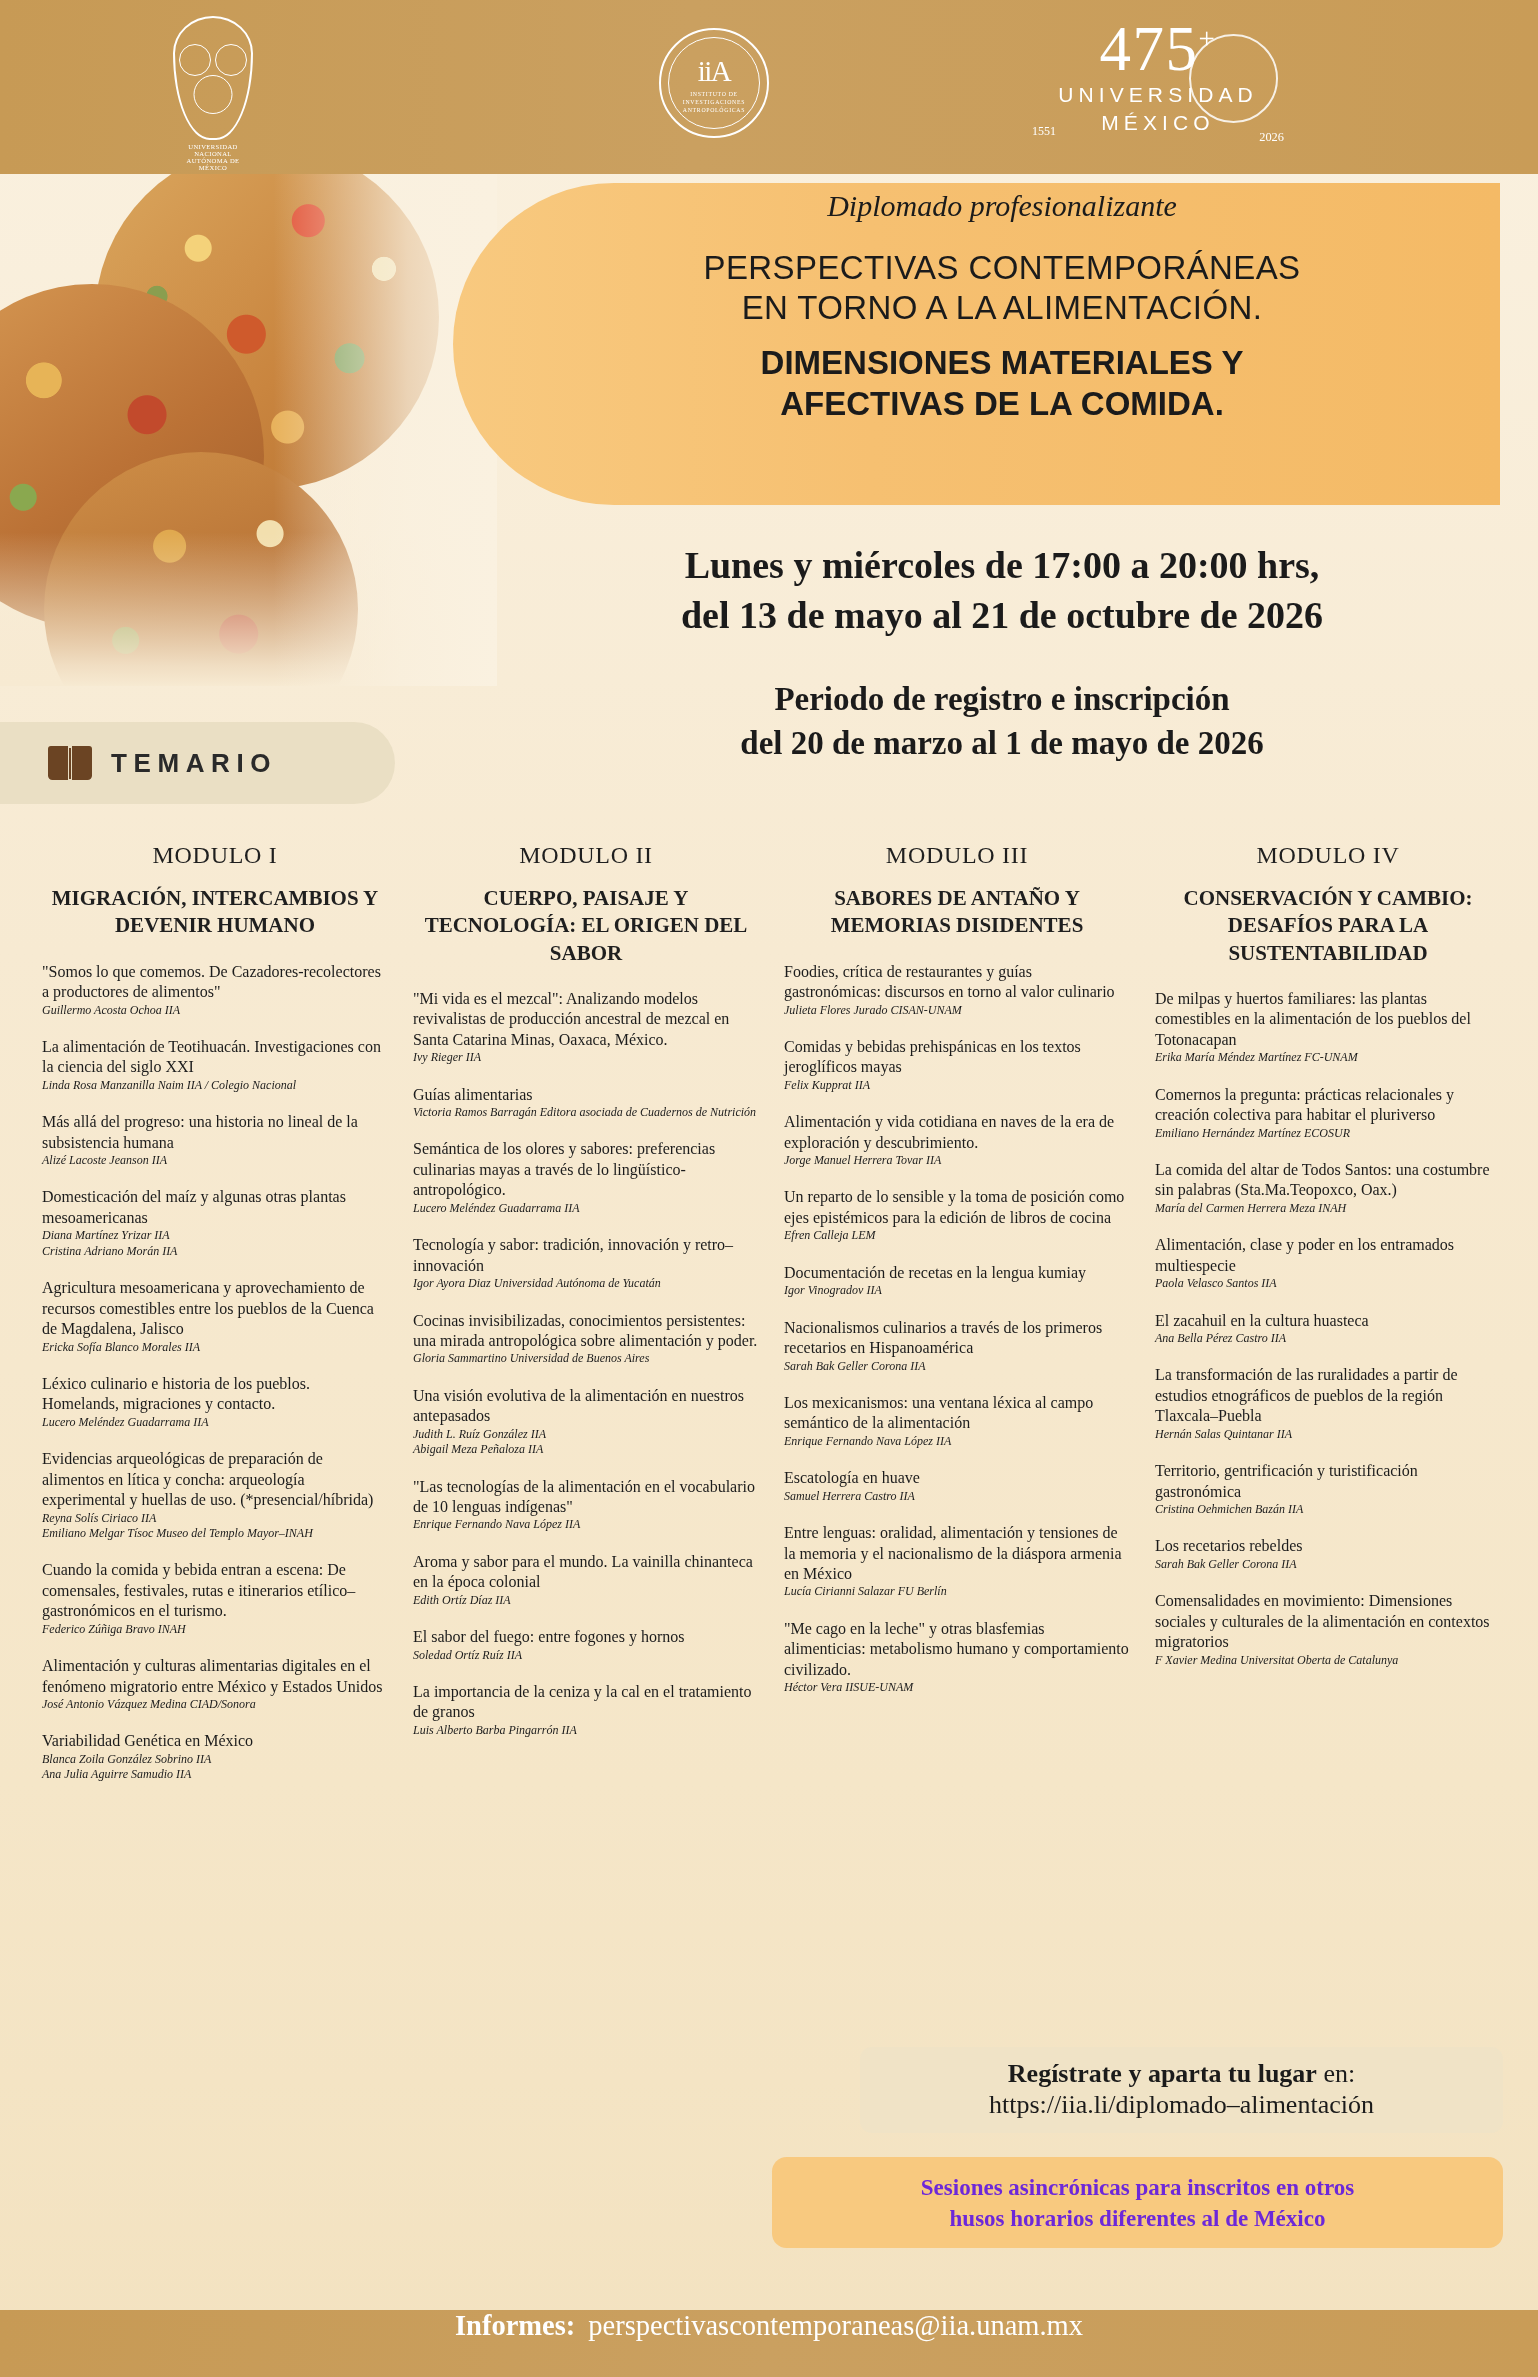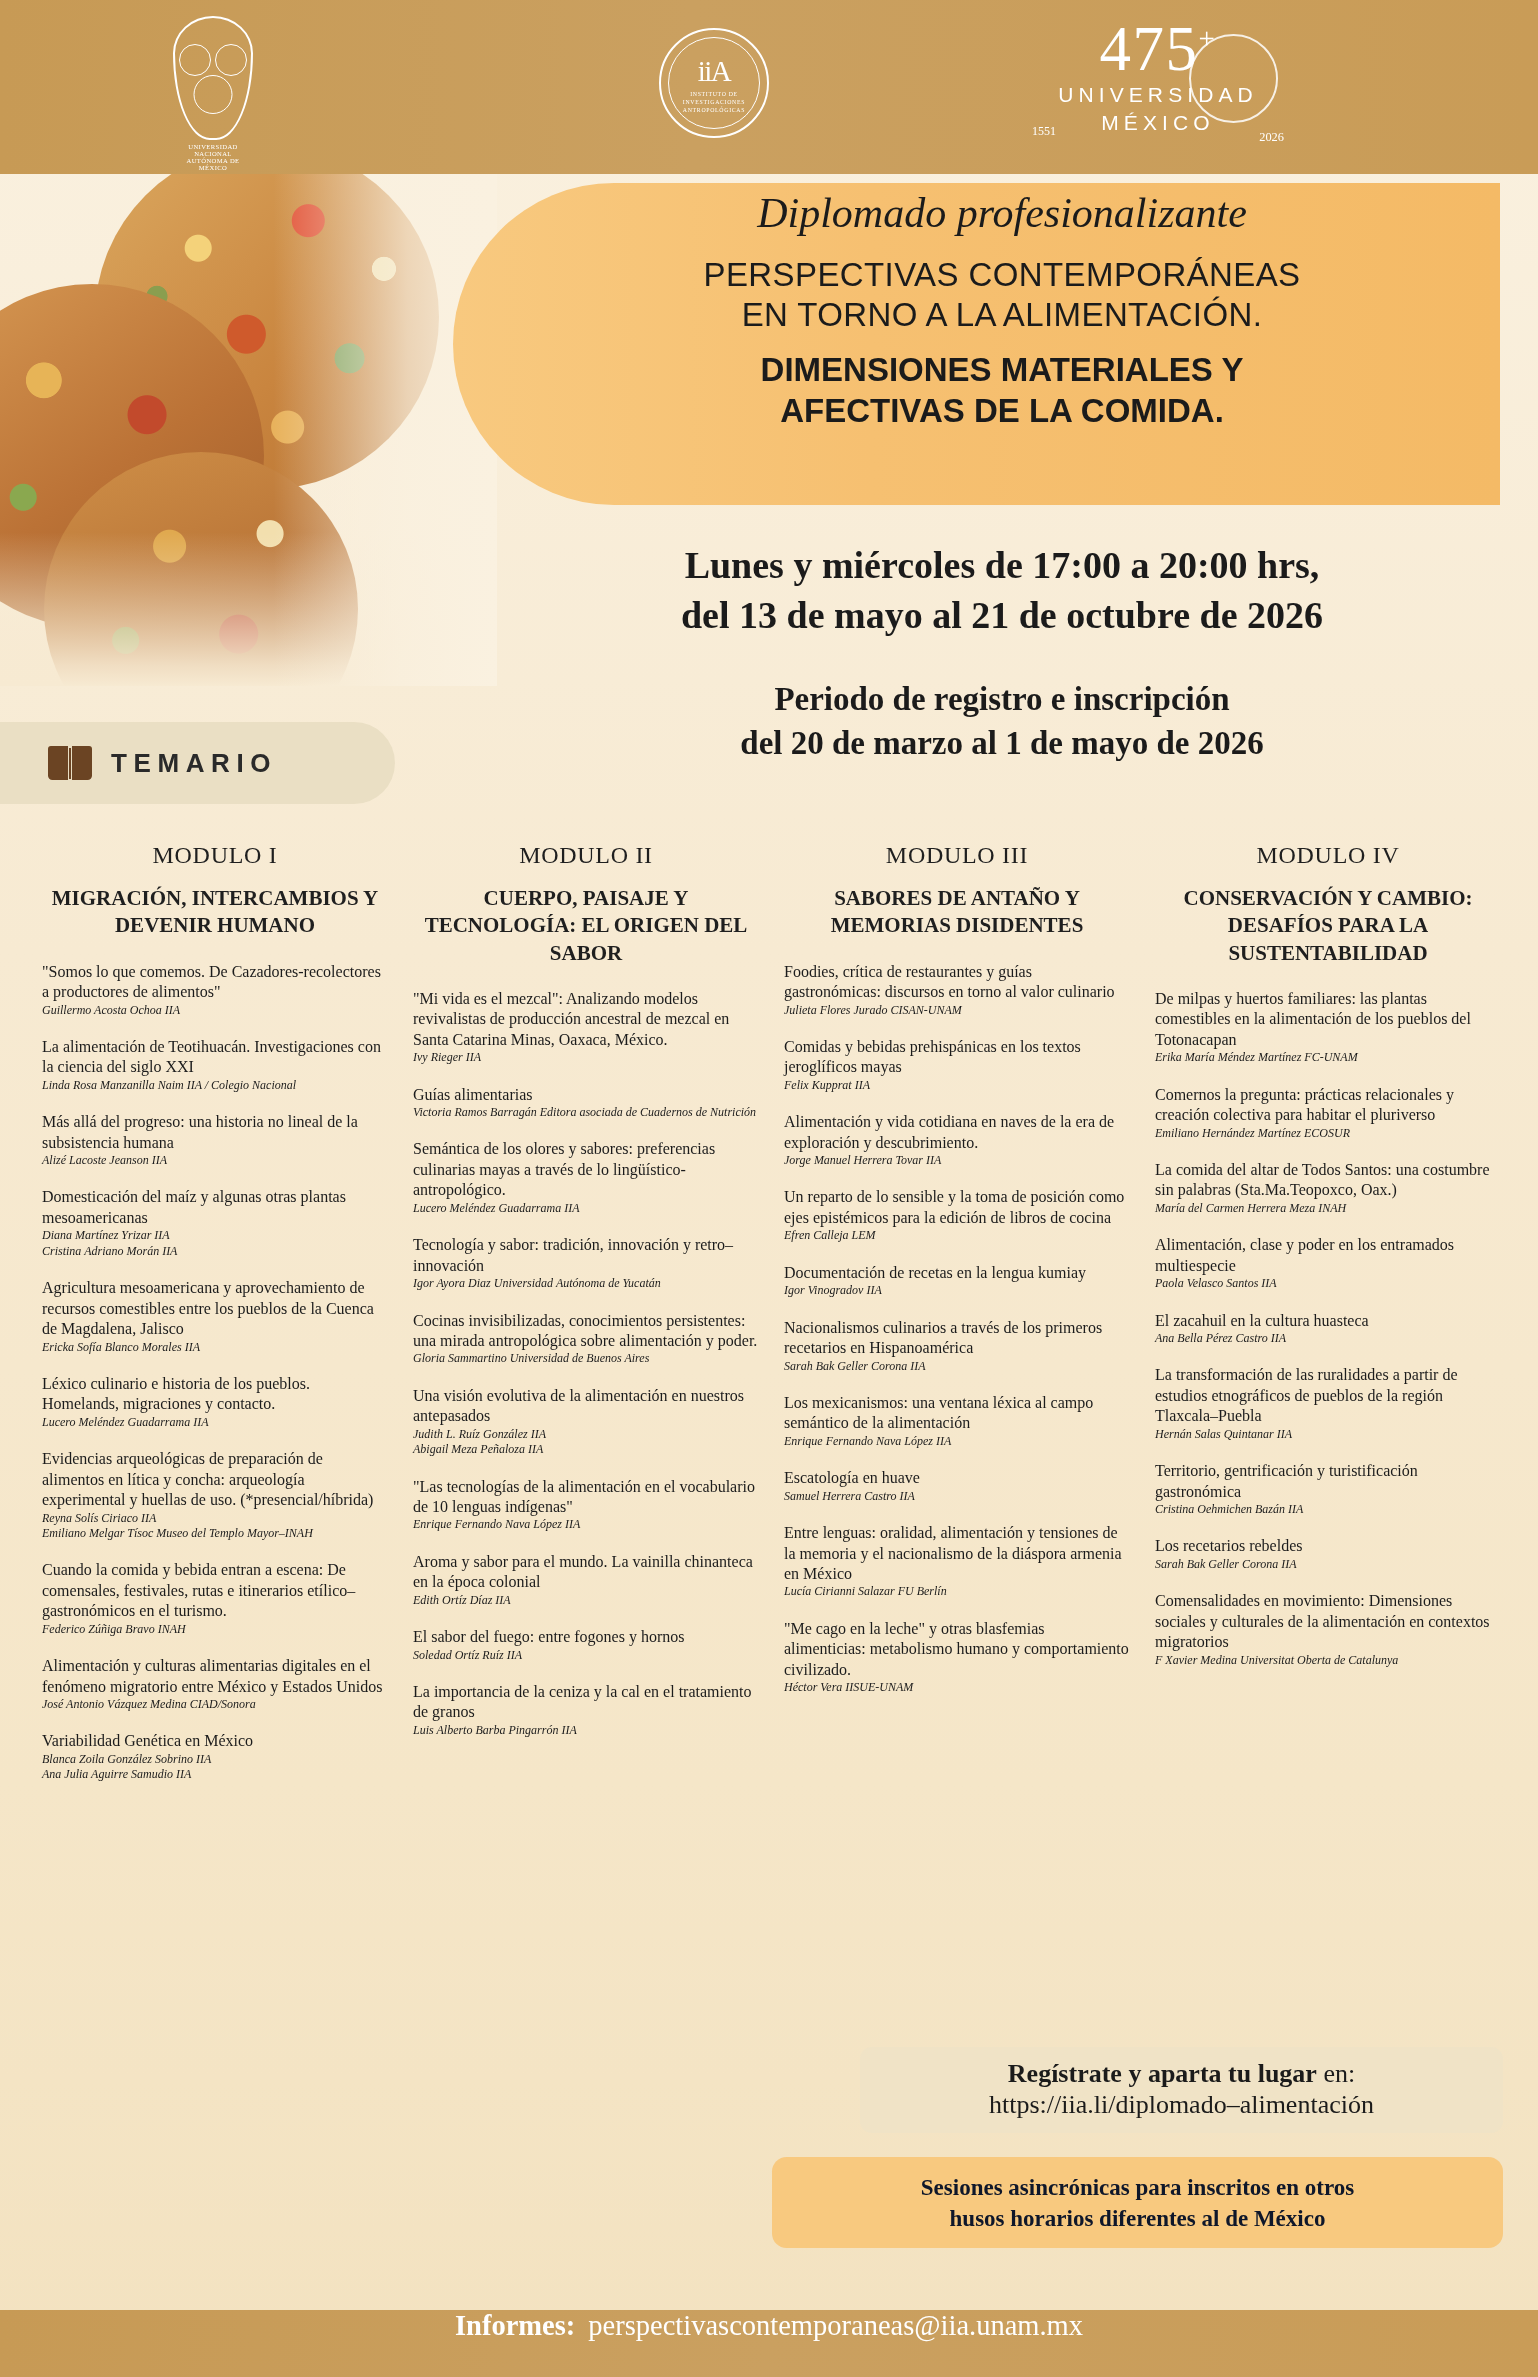--- a/index.html
+++ b/index.html
@@ -126,22 +126,22 @@
     position: absolute;
     left: 453px; top: 183px; width: 1047px; height: 322px;
     background: linear-gradient(90deg, #f8c97f 0%, #f6c071 40%, #f4ba66 100%);
     border-radius: 161px 0 0 161px;
   }
   .title-inner {
     position: absolute; left: 512px; top: 189px; width: 980px;
     text-align: center; color: #1b1b1b;
   }
   .t-kicker {
-    font-size: 42px; font-style: italic; font-family: "Liberation Serif", serif;
-    margin-bottom: 18px;
+    font-size: 30px; font-style: italic; font-family: "Liberation Serif", serif;
+    margin-bottom: 25px;
   }
   .t-l1, .t-l2 {
     font-family: "Liberation Sans", sans-serif;
     font-size: 33px; letter-spacing: 0.4px; line-height: 1.22;
   }
   .t-l3, .t-l4 {
     font-family: "Liberation Sans", sans-serif;
     font-weight: bold; font-size: 33px; line-height: 1.25;
   }
   .t-l3 { margin-top: 13px; }
@@ -204,21 +204,21 @@
     padding: 11.7px 14.6px 13px; text-align: center;
   }
   .reg-line1 { font-size: 26px; color: #1b1b1b; }
   .reg-line1 b { font-weight: bold; }
   .reg-url { font-size: 26px; color: #1b1b1b; margin-top: 1px; }
 
   .async {
     position: absolute; right: 35px; top: 2157px; width: 731px;
     background: #f8c97f; border-radius: 14.6px;
     padding: 14.6px 17.5px; text-align: center;
-    font-weight: bold; font-size: 23px; line-height: 1.35; color: #0f172a;
+    font-weight: bold; font-size: 23px; line-height: 1.35; color: #6d28d9;
   }
 
   
   .footer {
     position: absolute; left: 0; right: 0; bottom: 0; height: 67px;
     background: linear-gradient(90deg,#c79a55 0%, #caa060 50%, #c99c57 100%);
     display: flex; align-items: flex-start; justify-content: center;
     color: #fff; font-size: 28.5px; font-family: "Liberation Serif", serif;
   }
   .footer b { font-weight: bold; margin-right: 13px; }

